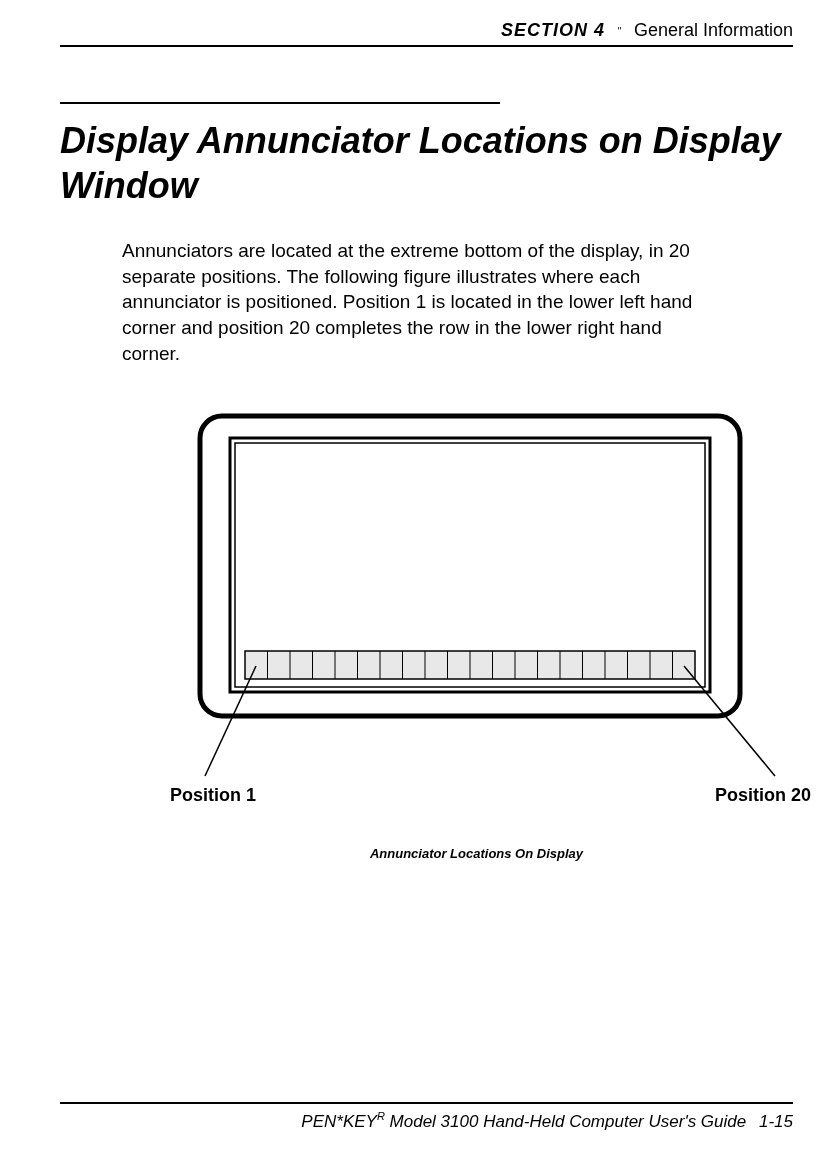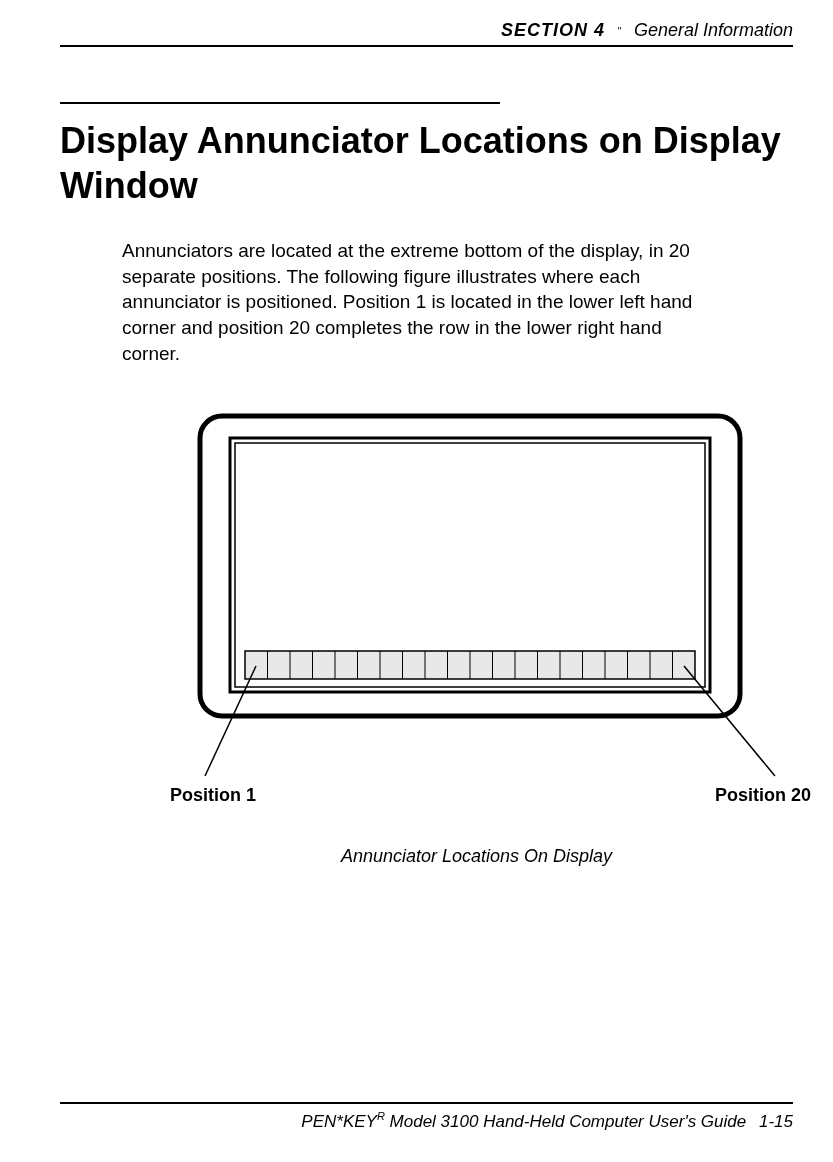--- a/index.html
+++ b/index.html
@@ -25,31 +25,31 @@
   .header-bullet {
     display: inline-block;
     width: 20px;
     text-align: center;
     font-size: 10px;
     vertical-align: middle;
     font-style: normal;
     font-weight: normal;
   }
   .header-name {
-    font-style: italic;
     font-weight: normal;
     font-size: 18px;
   }
   .rule-above-title {
     margin-top: 55px;
     width: 440px;
     border-top: 2px solid #000;
   }
   h1.title {
     font-family: Arial, Helvetica, sans-serif;
+    font-style: italic;
     font-weight: bold;
     font-size: 36px;
     line-height: 1.25;
     margin-top: 14px;
     letter-spacing: 0px;
   }
   .body-text {
     margin-top: 30px;
     margin-left: 62px;
     font-family: Arial, Helvetica, sans-serif;
@@ -69,22 +69,22 @@
     text-align: center;
     font-family: Arial, Helvetica, sans-serif;
   }
   .caption .fig-num {
     font-style: italic;
     font-size: 18px;
     display: block;
   }
   .caption .fig-title {
     font-style: italic;
-    font-weight: normal;
-    font-size: 18px;
+    font-weight: bold;
+    font-size: 13px;
     display: block;
   }
   .footer {
     position: absolute;
     left: 60px; right: 40px;
     bottom: 30px;
     border-top: 2px solid #000;
     padding-top: 6px;
     text-align: right;
     font-family: Arial, Helvetica, sans-serif;

